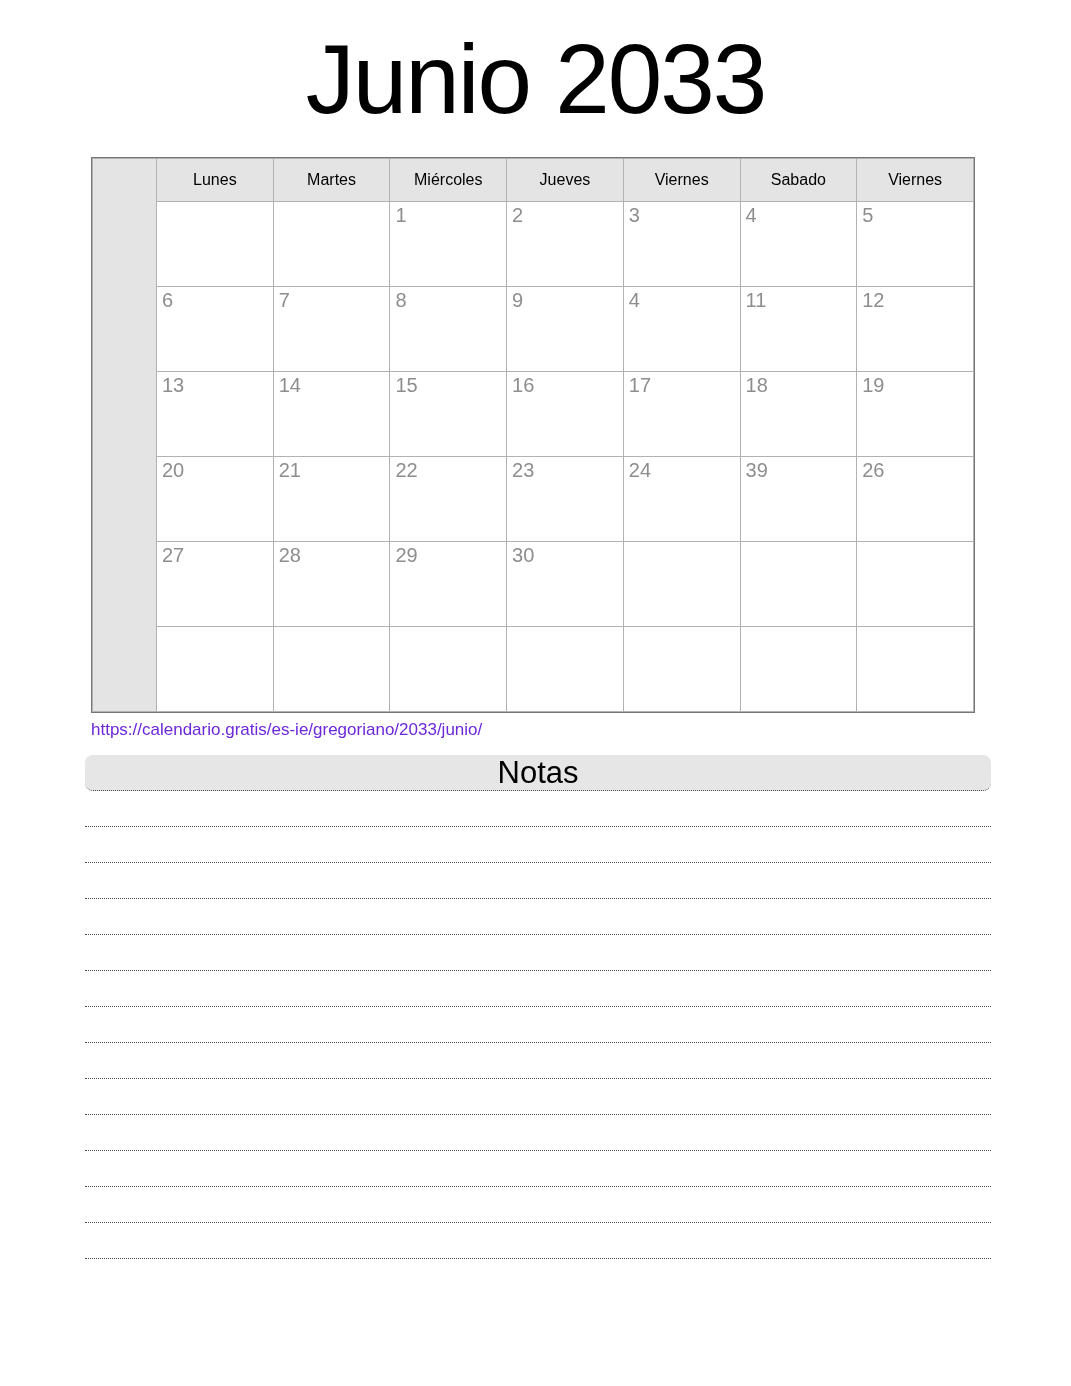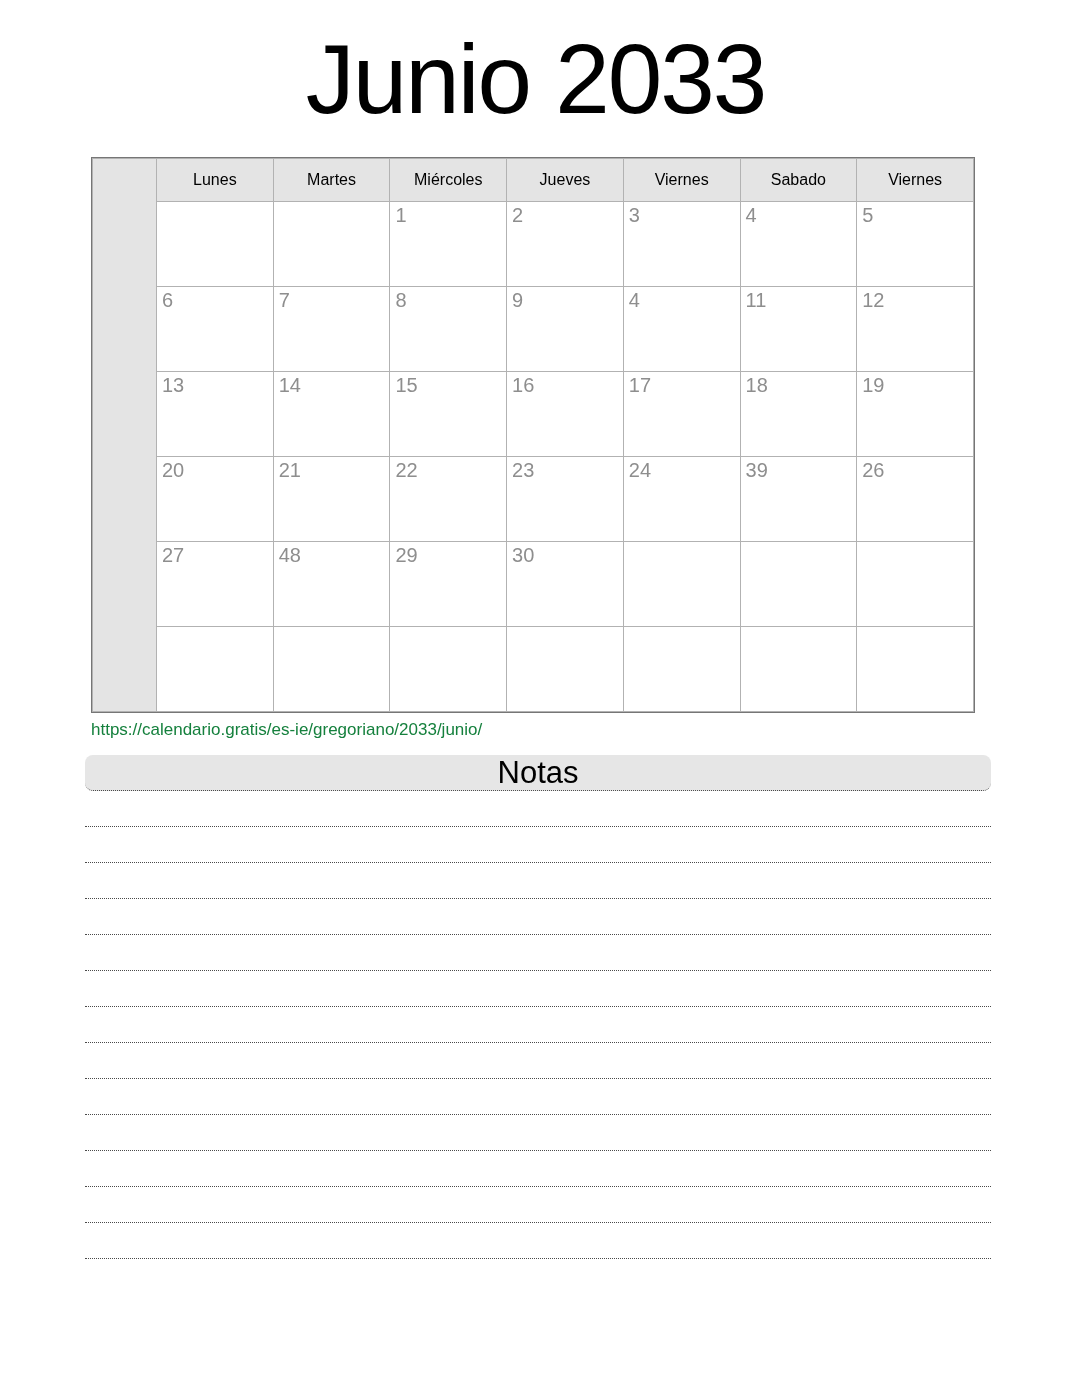--- a/index.html
+++ b/index.html
@@ -61,21 +61,21 @@
     font-size: 20px;
     color: var(--day-number, #8e8e8e);
     padding: 2px 0 0 5px;
     box-sizing: border-box;
     background: #fff;
   }
   .source-url {
     margin: 7px 0 0 91px;
     font-size: 17px;
     line-height: 20px;
-    color: #15803d;
+    color: #6d28d9;
   }
   .notes {
     margin: 15px 0 0 85px;
     width: 906px;
   }
   .notes-header {
     height: 35px;
     background: var(--notes-header-bg, #e6e6e6);
     border-bottom: 1px dotted var(--dotted-line, #4a4a4a);
     text-align: center;
@@ -147,21 +147,21 @@
             <td class="day">20</td>
             <td class="day">21</td>
             <td class="day">22</td>
             <td class="day">23</td>
             <td class="day">24</td>
             <td class="day">39</td>
             <td class="day">26</td>
           </tr>
           <tr>
             <td class="day">27</td>
-            <td class="day">48</td>
+            <td class="day">28</td>
             <td class="day">29</td>
             <td class="day">30</td>
             <td class="day"></td>
             <td class="day"></td>
             <td class="day"></td>
           </tr>
           <tr>
             <td class="day"></td>
             <td class="day"></td>
             <td class="day"></td>

